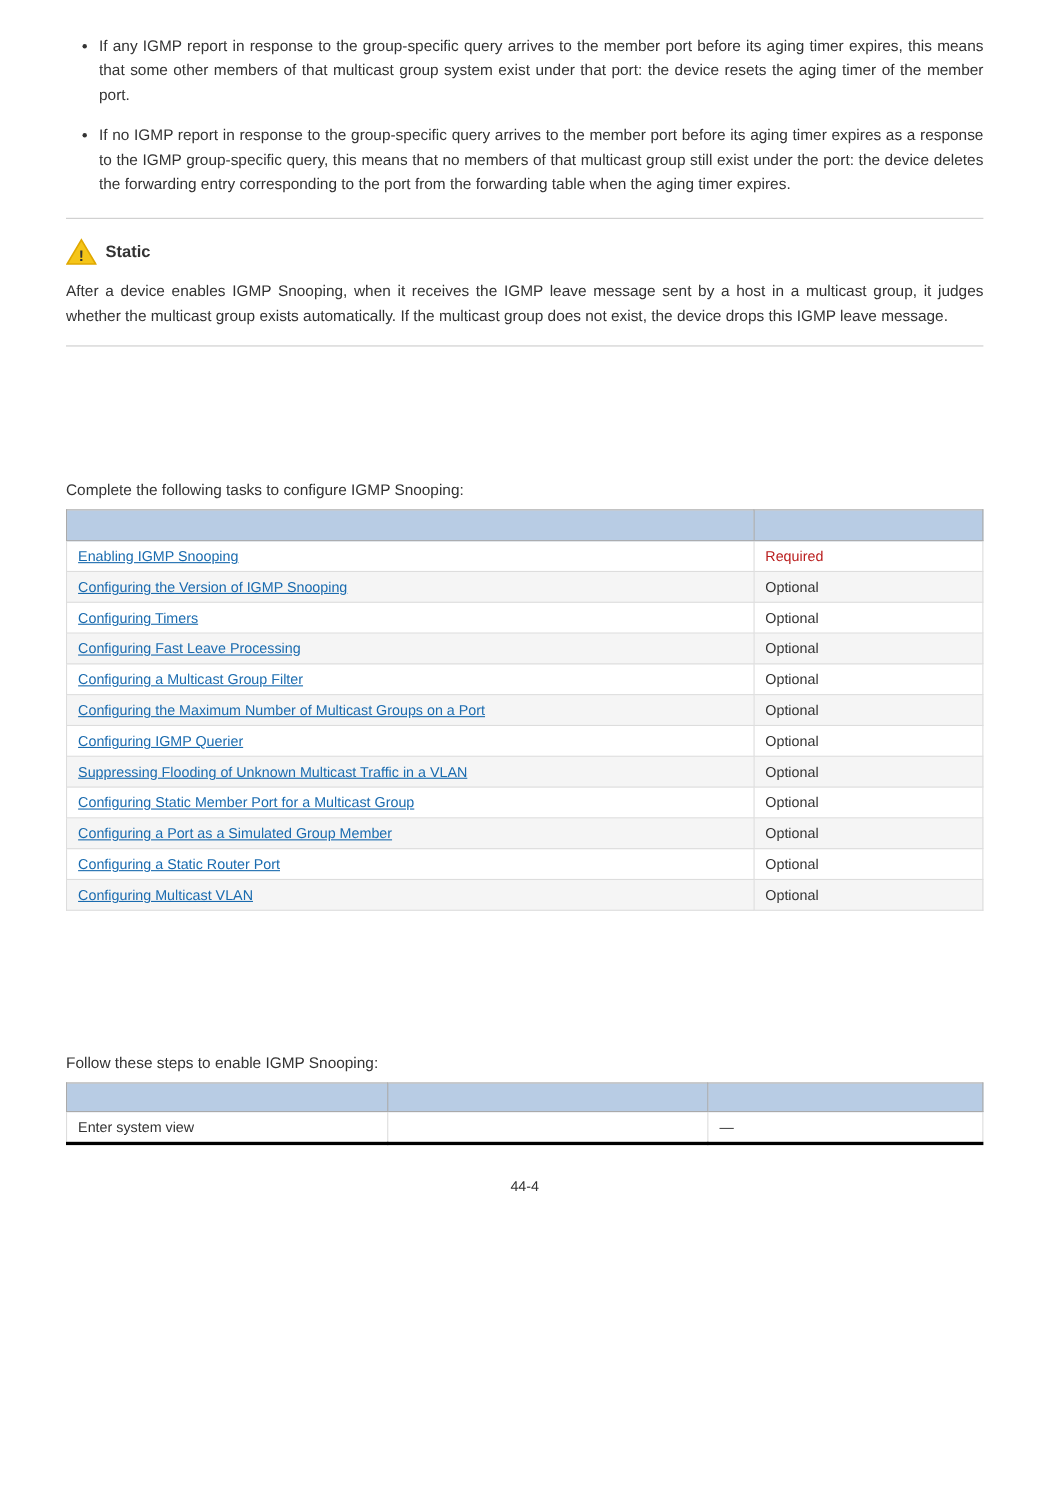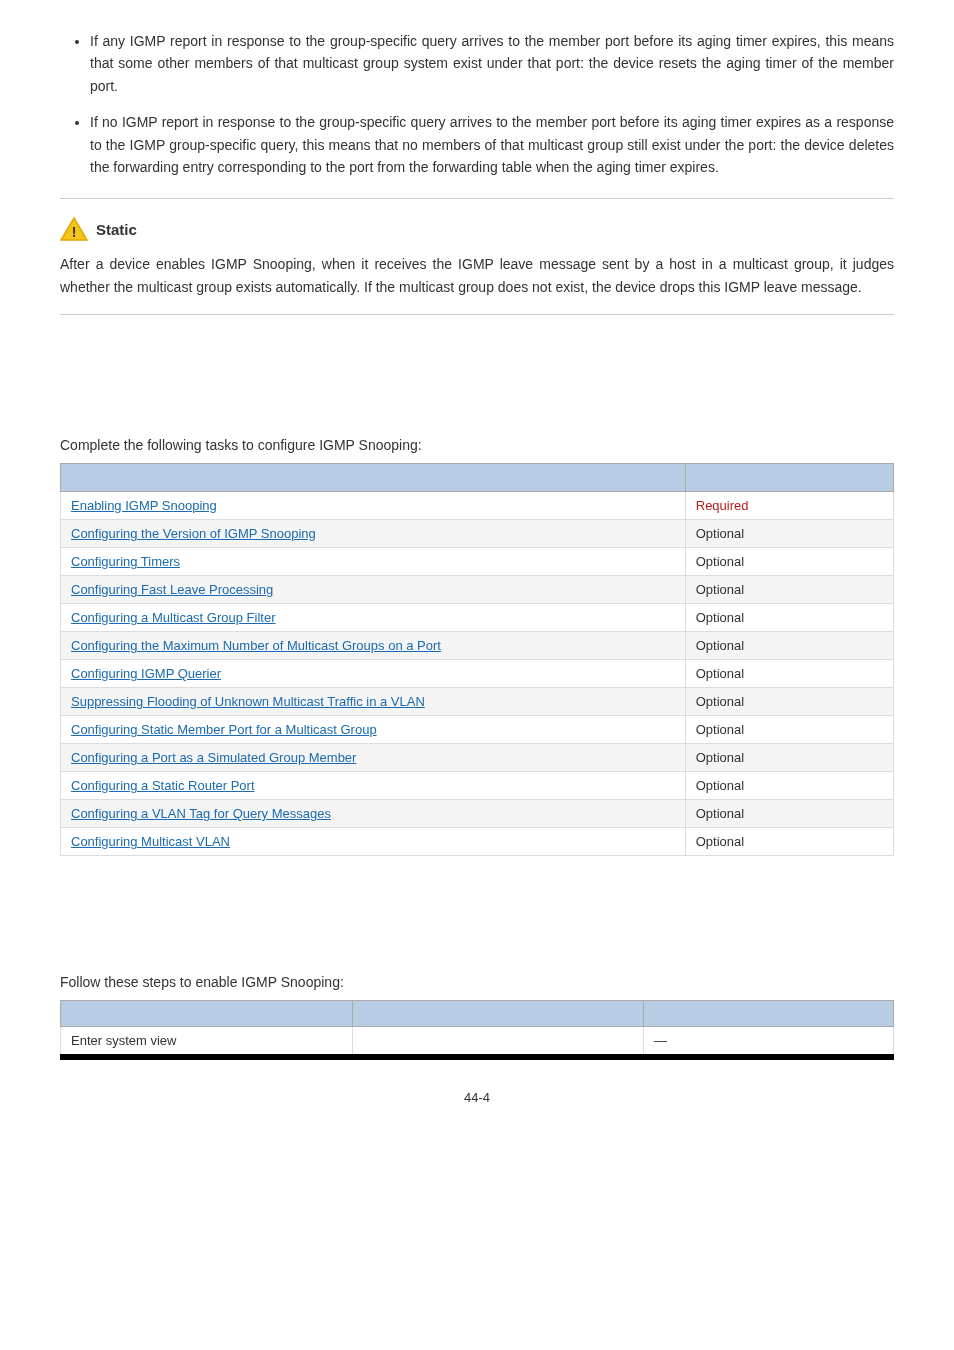--- a/index.html
+++ b/index.html
@@ -49,21 +49,21 @@
 
     .section-intro {
       margin: 32px 0 10px 0;
       font-size: 14px;
     }
 
     
     .task-table {
       width: 100%;
       border-collapse: collapse;
-      margin-bottom: 28px;
+      margin-bottom: 40px;
     }
     .task-table thead tr {
       background: #b8cce4;
       height: 28px;
     }
     .task-table thead th {
       border: 1px solid #aaa;
       padding: 4px 8px;
       font-weight: normal;
       font-size: 13px;
@@ -104,21 +104,21 @@
       background: #b8cce4;
       height: 26px;
     }
     .steps-table thead th {
       border: 1px solid #aaa;
       padding: 4px 8px;
       font-weight: normal;
       font-size: 13px;
     }
     .steps-table tbody tr {
-      border-bottom: 6px solid #000000;
+      border-bottom: 3px solid #000000;
     }
     .steps-table tbody td {
       padding: 6px 10px;
       font-size: 13px;
       border: 1px solid #ddd;
     }
 
     .page-number {
       text-align: center;
       margin-top: 30px;
@@ -198,24 +198,20 @@
       <tr>
         <td><a href="#">Configuring Static Member Port for a Multicast Group</a></td>
         <td class="optional">Optional</td>
       </tr>
       <tr>
         <td><a href="#">Configuring a Port as a Simulated Group Member</a></td>
         <td class="optional">Optional</td>
       </tr>
       <tr>
         <td><a href="#">Configuring a Static Router Port</a></td>
-        <td class="optional">Optional</td>
-      </tr>
-      <tr>
-        <td><a href="#">Configuring a VLAN Tag for Query Messages</a></td>
         <td class="optional">Optional</td>
       </tr>
       <tr>
         <td><a href="#">Configuring Multicast VLAN</a></td>
         <td class="optional">Optional</td>
       </tr>
     </tbody>
 </table>
 
 <div class="spacer"></div>

